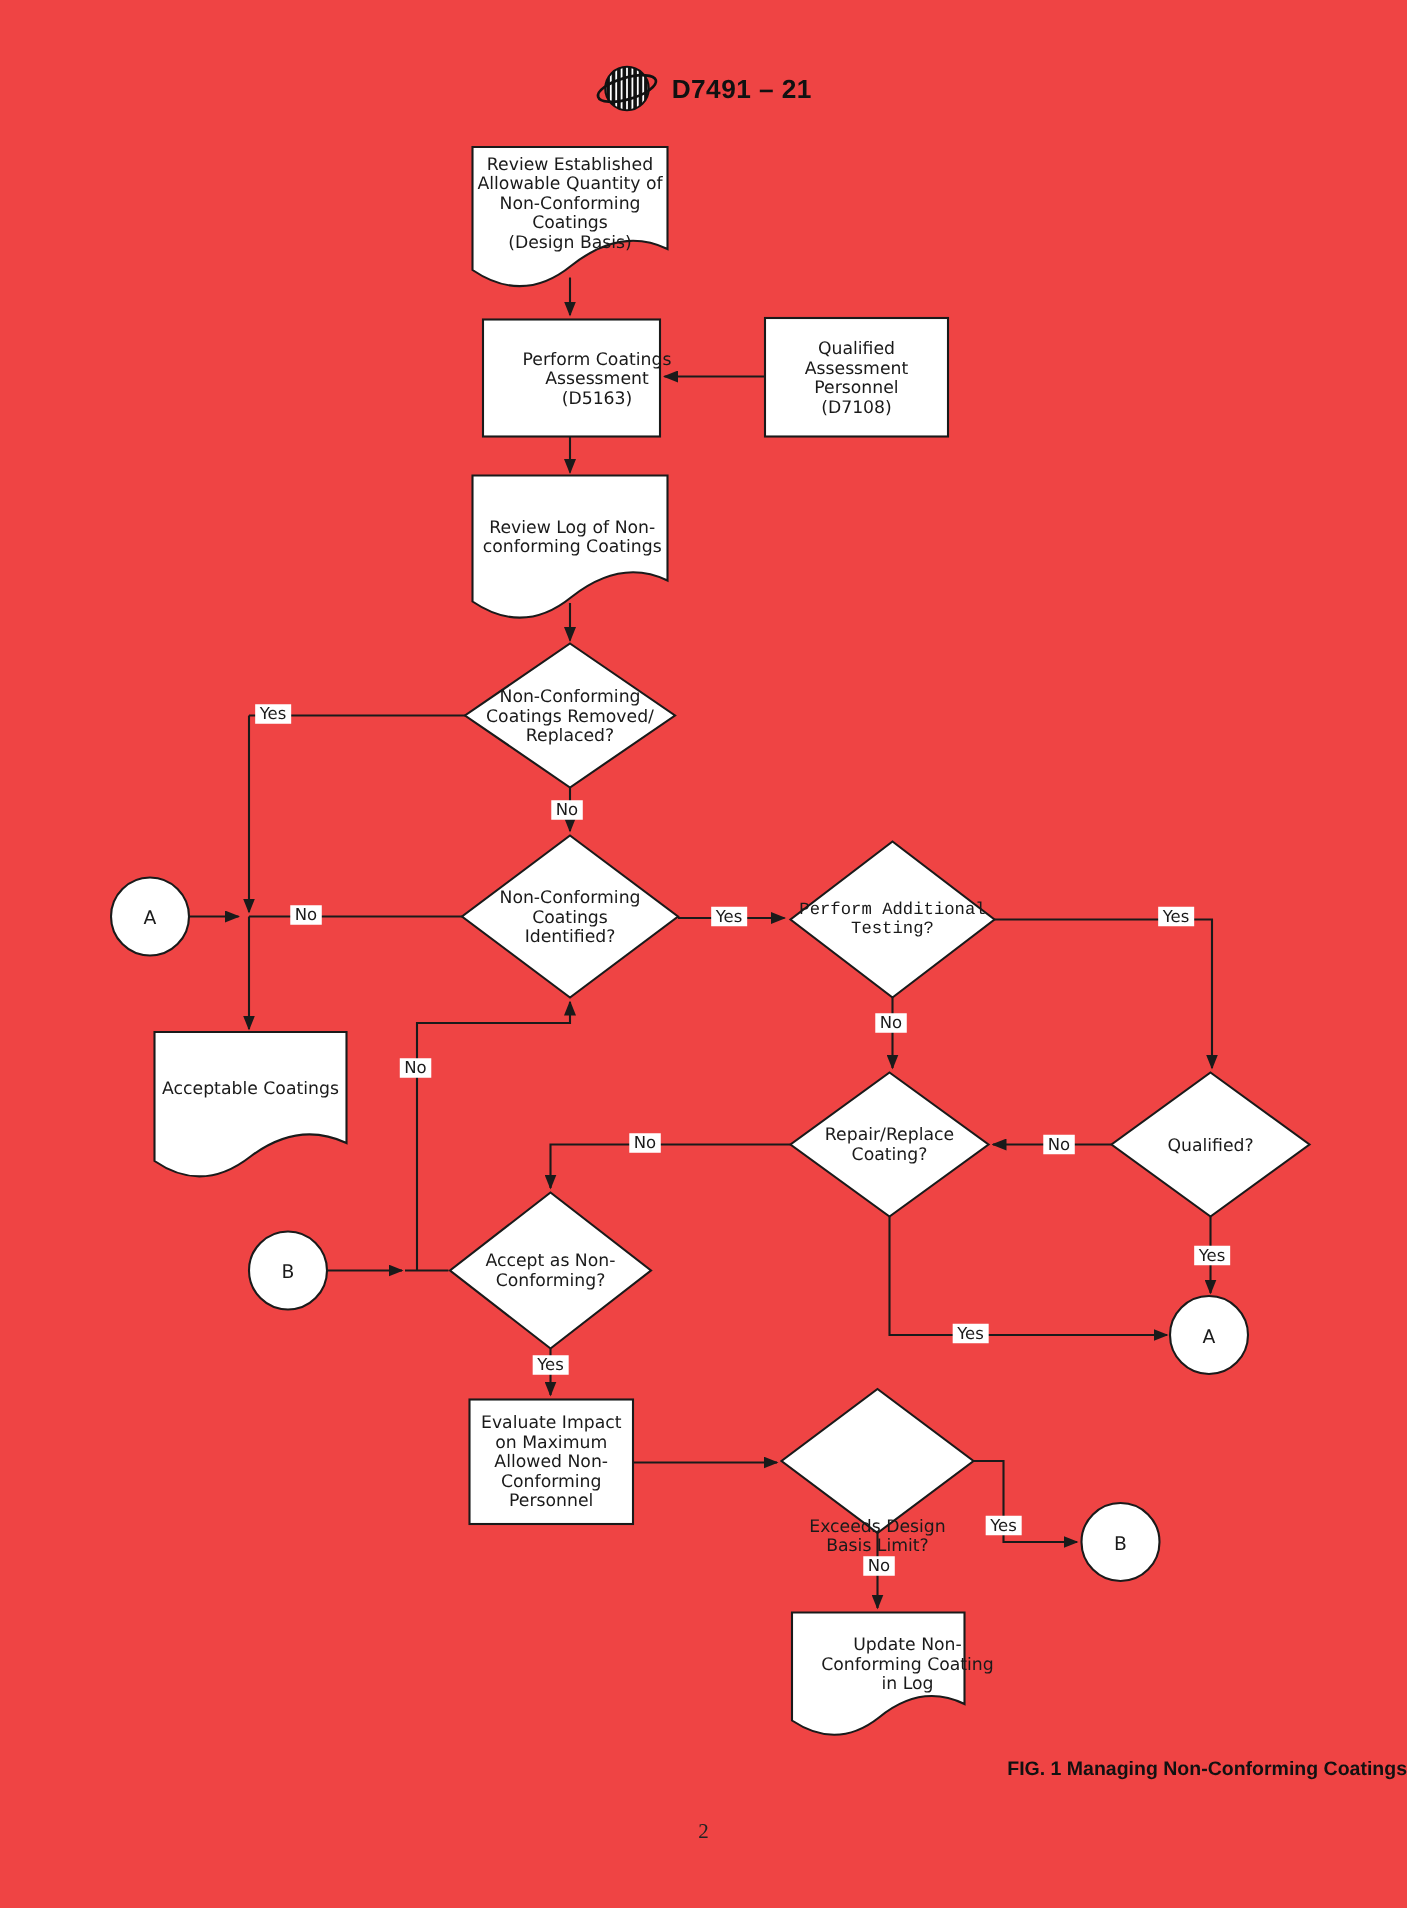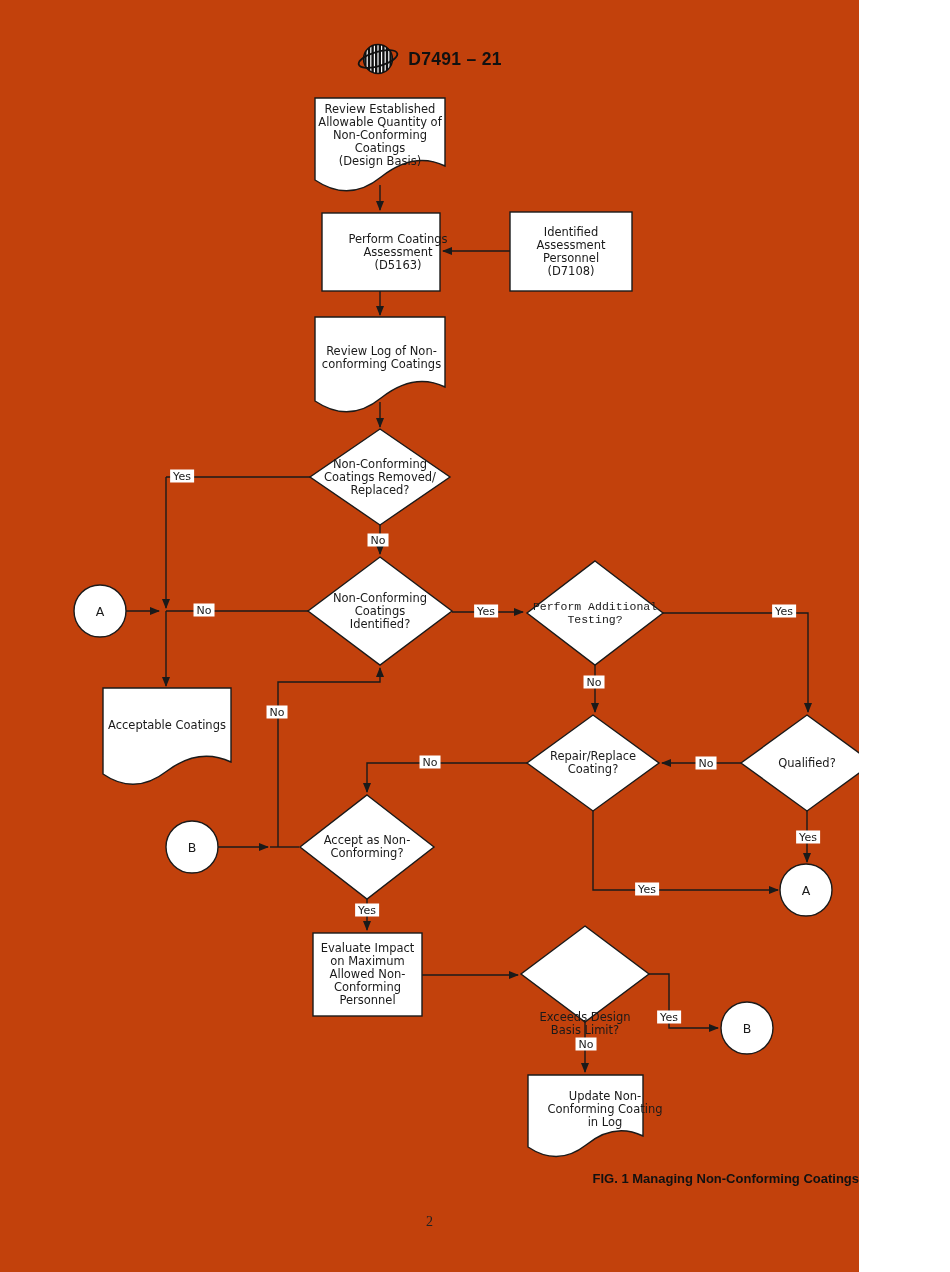--- a/index.html
+++ b/index.html
@@ -1,17 +1,17 @@
 <!DOCTYPE html>
 <html><head>
 <meta charset="utf-8">
 <style>
   html,body{margin:0;padding:0;background:#ffffff;}
   .page{
-    position:relative;width:859px;height:1272px;background:#c2410c;
+    position:relative;width:938px;height:1272px;background:#ef4444;
     font-family:"DejaVu Sans",sans-serif;color:#1a1a1a;overflow:hidden;
   }
   .header{
     position:absolute;top:40px;left:0;width:100%;
     display:flex;justify-content:center;align-items:center;gap:9px;
   }
   .doc-code{
     font-family:"Liberation Sans",sans-serif;font-weight:bold;
     font-size:17.5px;letter-spacing:.3px;color:#111;
   }
@@ -120,21 +120,21 @@
   </svg>
 
   <div class="node-text" style="left:316px;top:100px;width:128px;height:70px;">Review Established
 Allowable Quantity of
 Non-Conforming
 Coatings
 (Design Basis)</div>
   <div class="node-text" style="left:323px;top:214px;width:116px;height:76px;padding-left:17px;">Perform Coatings
 Assessment
 (D5163)</div>
-  <div class="node-text" style="left:511px;top:213px;width:120px;height:77px;">Identified
+  <div class="node-text" style="left:511px;top:213px;width:120px;height:77px;">Qualified
 Assessment
 Personnel
 (D7108)</div>
   <div class="node-text" style="left:316px;top:330px;width:131px;height:55px;">Review Log of Non-
 conforming Coatings</div>
   <div class="node-text" style="left:310px;top:447px;width:140px;height:60px;">Non-Conforming
 Coatings Removed/
 Replaced?</div>
   <div class="node-text" style="left:308px;top:581px;width:144px;height:60px;">Non-Conforming
 Coatings

